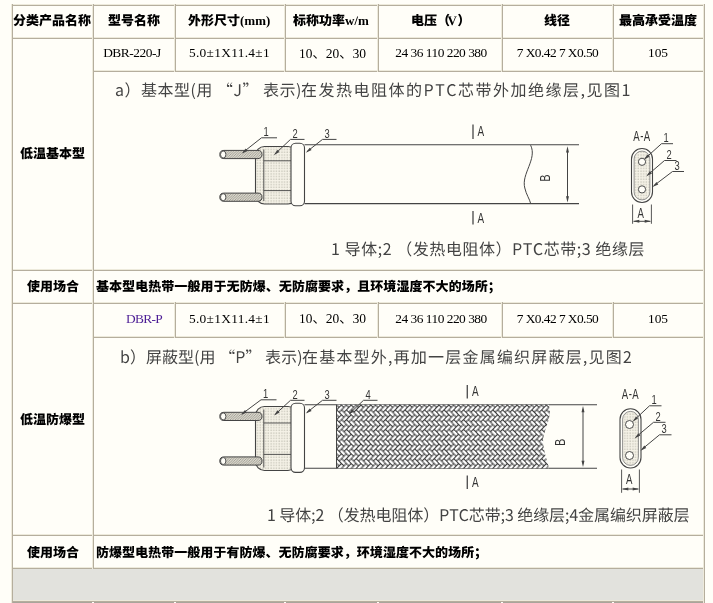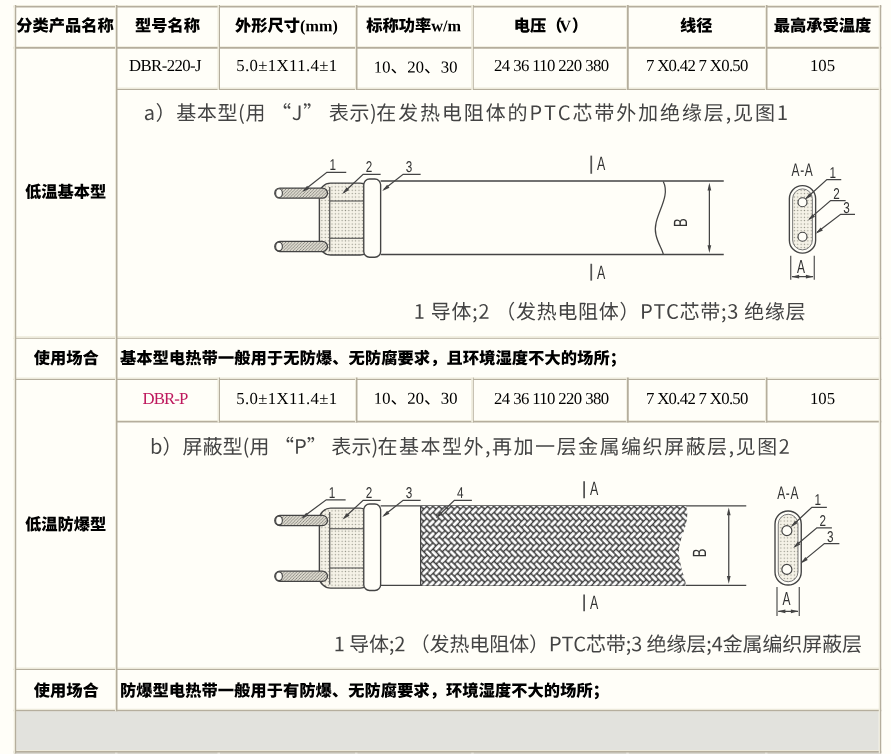--- a/index.html
+++ b/index.html
@@ -110,21 +110,21 @@
     </svg>
 
 <svg style="position:absolute;left:26.5px;top:291.0px;overflow:visible;width:1px;height:1px">
       <path d="M3.2 -11.2C2.5 -9.4 1.3 -7.6 0.1 -6.4C0.4 -6.0 0.9 -4.9 1.1 -4.5C1.4 -4.8 1.7 -5.1 1.9 -5.4V1.2H3.7V-8.1C4.0 -8.6 4.2 -9.0 4.4 -9.4V-8.2H7.5V-7.5H4.6V-3.6H7.4C7.3 -3.1 7.2 -2.8 7.0 -2.4C6.7 -2.7 6.3 -3.1 6.1 -3.5L4.5 -3.0C5.0 -2.3 5.4 -1.7 6.0 -1.2C5.5 -0.8 4.7 -0.6 3.8 -0.4C4.2 0.0 4.8 0.8 5.0 1.2C6.1 0.9 6.9 0.4 7.5 -0.1C8.7 0.6 10.1 1.0 11.8 1.2C12.0 0.7 12.5 -0.1 12.9 -0.5C11.2 -0.6 9.8 -0.9 8.6 -1.4C9.0 -2.1 9.2 -2.8 9.3 -3.6H12.3V-7.5H9.4V-8.2H12.6V-9.9H9.4V-11.0H7.5V-9.9H4.6L4.9 -10.6ZM6.3 -6.0H7.5V-5.1H6.3ZM9.4 -6.0H10.5V-5.1H9.4Z M14.8 -10.3V-5.6C14.8 -3.8 14.7 -1.5 13.2 0.1C13.7 0.3 14.4 1.0 14.7 1.3C15.6 0.3 16.1 -1.1 16.4 -2.5H18.7V1.1H20.6V-2.5H22.9V-0.9C22.9 -0.7 22.9 -0.6 22.6 -0.6C22.4 -0.6 21.5 -0.6 20.9 -0.7C21.2 -0.2 21.4 0.7 21.5 1.2C22.7 1.2 23.5 1.1 24.1 0.8C24.6 0.5 24.8 0.1 24.8 -0.9V-10.3ZM16.6 -8.5H18.7V-7.3H16.6ZM22.9 -8.5V-7.3H20.6V-8.5ZM16.6 -5.5H18.7V-4.3H16.6C16.6 -4.7 16.6 -5.1 16.6 -5.5ZM22.9 -5.5V-4.3H20.6V-5.5Z M31.6 -5.1C31.6 -5.2 32.0 -5.3 32.4 -5.3C32.1 -4.4 31.5 -3.5 30.8 -2.9L30.6 -3.6L29.5 -3.2V-6.3H30.7V-8.0H29.5V-10.9H27.8V-8.0H26.5V-6.3H27.8V-2.6C27.2 -2.4 26.7 -2.2 26.3 -2.1L26.9 -0.2C28.1 -0.7 29.6 -1.3 31.0 -1.9L31.0 -2.1C31.2 -1.9 31.5 -1.7 31.7 -1.6C32.7 -2.4 33.6 -3.7 34.2 -5.3H34.7C34.1 -3.0 32.9 -1.1 31.2 0.1C31.6 0.3 32.3 0.8 32.6 1.1C34.4 -0.3 35.7 -2.5 36.4 -5.3H36.6C36.5 -2.3 36.2 -1.1 35.9 -0.7C35.8 -0.6 35.7 -0.5 35.5 -0.5C35.2 -0.5 34.8 -0.5 34.3 -0.6C34.6 -0.1 34.8 0.7 34.8 1.2C35.5 1.2 36.0 1.2 36.4 1.1C36.9 1.0 37.2 0.9 37.6 0.4C38.1 -0.2 38.3 -1.9 38.6 -6.3C38.6 -6.6 38.6 -7.1 38.6 -7.1H34.5C35.5 -7.8 36.6 -8.7 37.6 -9.6L36.3 -10.7L35.9 -10.5H30.9V-8.8H33.9C33.1 -8.2 32.5 -7.7 32.2 -7.6C31.7 -7.2 31.2 -6.9 30.8 -6.9C31.0 -6.4 31.4 -5.5 31.6 -5.1Z M45.6 -11.2C44.1 -9.2 41.7 -7.6 39.3 -6.7C39.8 -6.2 40.4 -5.5 40.7 -5.0C41.2 -5.2 41.7 -5.5 42.3 -5.8V-5.2H48.8V-6.1C49.4 -5.7 49.9 -5.4 50.5 -5.2C50.8 -5.8 51.3 -6.5 51.8 -6.9C50.2 -7.4 48.6 -8.2 46.8 -9.7L47.2 -10.3ZM43.9 -6.9C44.5 -7.4 45.1 -7.9 45.6 -8.4C46.3 -7.8 46.9 -7.4 47.4 -6.9ZM41.3 -4.3V1.2H43.3V0.7H47.9V1.2H50.0V-4.3ZM43.3 -1.0V-2.7H47.9V-1.0Z" fill="#000"></path>
     </svg>
 
 <svg style="position:absolute;left:95.7px;top:291.3px;overflow:visible;width:1px;height:1px">
       <path d="M8.4 -11.1V-10.3H4.7V-11.1H2.8V-10.3H1.1V-8.8H2.8V-5.0H0.3V-3.5H2.6C1.9 -3.0 1.1 -2.5 0.2 -2.2C0.6 -1.8 1.1 -1.2 1.4 -0.7C2.1 -1.0 2.8 -1.5 3.4 -2.0V-1.2H5.5V-0.7H1.6V0.9H11.6V-0.7H7.4V-1.2H9.6V-2.1C10.2 -1.6 10.9 -1.1 11.6 -0.8C11.8 -1.3 12.4 -1.9 12.8 -2.3C12.0 -2.6 11.2 -3.0 10.6 -3.5H12.7V-5.0H10.3V-8.8H12.0V-10.3H10.3V-11.1ZM4.7 -8.8H8.4V-8.4H4.7ZM4.7 -7.1H8.4V-6.7H4.7ZM4.7 -5.4H8.4V-5.0H4.7ZM5.5 -3.3V-2.7H4.1C4.4 -2.9 4.6 -3.2 4.9 -3.5H8.3C8.5 -3.2 8.8 -2.9 9.0 -2.7H7.4V-3.3Z M18.5 -6.8V-2.8H16.6C17.4 -3.9 18.0 -5.3 18.5 -6.8ZM18.5 -11.1V-8.7H13.8V-6.8H16.6C15.9 -4.9 14.7 -3.2 13.3 -2.2C13.7 -1.8 14.3 -1.1 14.7 -0.6C15.1 -1.0 15.6 -1.5 16.0 -2.0V-0.8H18.5V1.2H20.6V-0.8H23.1V-1.9C23.4 -1.5 23.8 -1.1 24.2 -0.7C24.6 -1.2 25.3 -2.0 25.7 -2.4C24.4 -3.4 23.2 -5.0 22.5 -6.8H25.4V-8.7H20.6V-11.1ZM20.6 -2.8V-6.7C21.1 -5.3 21.7 -3.9 22.5 -2.8Z M33.9 -10.4V-5.9H35.6V-10.4ZM36.2 -10.9V-5.5C36.2 -5.4 36.2 -5.3 36.0 -5.3C35.8 -5.3 35.2 -5.3 34.7 -5.3C34.9 -4.9 35.2 -4.2 35.2 -3.7C36.1 -3.7 36.8 -3.7 37.4 -4.0C37.9 -4.2 38.0 -4.7 38.0 -5.5V-10.9ZM30.7 -9.0V-7.9H29.9V-9.0ZM28.0 -3.3V-1.6H31.6V-0.9H26.7V0.8H38.5V-0.9H33.5V-1.6H37.2V-3.3H33.5V-4.1H32.4V-6.3H33.5V-7.9H32.4V-9.0H33.2V-10.7H27.2V-9.0H28.1V-7.9H26.8V-6.3H27.9C27.7 -5.7 27.2 -5.3 26.4 -4.9C26.7 -4.6 27.4 -3.9 27.6 -3.5C28.9 -4.2 29.5 -5.2 29.7 -6.3H30.7V-3.9H31.6V-3.3Z M44.6 -4.7V-3.9H42.5V-4.7ZM46.6 -4.7H48.7V-3.9H46.6ZM44.6 -6.5H42.5V-7.4H44.6ZM46.6 -6.5V-7.4H48.7V-6.5ZM40.5 -9.2V-1.3H42.5V-2.1H44.6V-1.8C44.6 0.5 45.1 1.1 47.1 1.1C47.6 1.1 48.9 1.1 49.4 1.1C51.1 1.1 51.7 0.3 51.9 -1.8C51.6 -1.8 51.1 -2.0 50.7 -2.2V-9.2H46.6V-11.0H44.6V-9.2ZM50.0 -2.1C49.9 -1.0 49.7 -0.8 49.2 -0.8C48.9 -0.8 47.7 -0.8 47.4 -0.8C46.7 -0.8 46.6 -0.9 46.6 -1.7V-2.1Z M56.4 -1.4C56.5 -0.6 56.6 0.5 56.6 1.2L58.5 0.9C58.5 0.2 58.3 -0.8 58.1 -1.6ZM59.0 -1.4C59.3 -0.6 59.5 0.5 59.6 1.1L61.5 0.7C61.4 0.1 61.1 -0.9 60.8 -1.7ZM61.6 -1.4C62.2 -0.6 62.8 0.6 63.1 1.3L64.9 0.5C64.6 -0.2 63.9 -1.3 63.3 -2.1ZM54.1 -2.0C53.7 -1.1 53.1 -0.1 52.6 0.6L54.4 1.3C54.9 0.6 55.6 -0.6 56.0 -1.6ZM59.1 -11.1 59.1 -9.3H57.7V-7.8H59.0C58.9 -7.3 58.9 -6.9 58.8 -6.5L58.2 -6.8L57.5 -5.7L57.4 -7.2L56.2 -7.0V-7.7H57.5V-9.4H56.2V-11.1H54.5V-9.4H52.9V-7.7H54.5V-6.6C53.8 -6.5 53.1 -6.4 52.6 -6.3L53.0 -4.5L54.5 -4.8V-4.0C54.5 -3.9 54.5 -3.8 54.3 -3.8C54.1 -3.8 53.6 -3.8 53.1 -3.9C53.3 -3.4 53.5 -2.7 53.6 -2.2C54.5 -2.2 55.1 -2.2 55.6 -2.5C56.1 -2.8 56.2 -3.2 56.2 -4.0V-5.2L57.4 -5.5L58.3 -4.9C58.0 -4.3 57.5 -3.8 56.8 -3.3C57.3 -3.0 57.8 -2.3 58.0 -1.9C58.8 -2.5 59.4 -3.1 59.8 -3.9C60.3 -3.6 60.6 -3.4 60.9 -3.1L61.7 -4.4C61.9 -3.1 62.3 -2.3 63.3 -2.3C64.4 -2.3 64.9 -2.8 65.0 -4.5C64.6 -4.6 64.0 -4.9 63.7 -5.1C63.6 -4.3 63.5 -3.9 63.4 -3.9C63.2 -3.9 63.2 -6.0 63.4 -9.3H60.8L60.9 -11.1ZM61.6 -7.8C61.6 -6.6 61.6 -5.6 61.7 -4.8C61.3 -5.0 60.9 -5.3 60.4 -5.6C60.6 -6.3 60.7 -7.0 60.7 -7.8Z M66.1 -6.9V-3.9H67.4V0.1H69.3V-2.8H70.8V1.2H72.7V-2.8H74.6V-1.6C74.6 -1.5 74.6 -1.5 74.4 -1.5C74.3 -1.5 73.7 -1.5 73.4 -1.5C73.6 -1.0 73.8 -0.4 73.9 0.1C74.7 0.1 75.3 0.1 75.9 -0.1C76.4 -0.4 76.5 -0.8 76.5 -1.6V-3.9H77.5V-6.9ZM70.8 -4.4H67.9V-5.4H70.8ZM72.7 -4.4V-5.4H75.6V-4.4ZM74.0 -11.1V-9.9H72.7V-11.1H70.8V-9.9H69.6V-11.1H67.7V-9.9H65.9V-8.3H67.7V-7.3H69.6V-8.3H70.8V-7.4H72.7V-8.3H74.0V-7.3H75.9V-8.3H77.7V-9.9H75.9V-11.1Z M78.8 -6.1V-4.0H90.9V-6.1Z M91.7 -5.6V-4.0H92.5C92.4 -2.5 92.2 -0.9 91.7 0.3C92.1 0.5 92.9 1.0 93.2 1.2C93.7 0.1 93.9 -1.4 94.0 -2.9C94.4 -2.3 94.7 -1.7 94.9 -1.2L95.9 -1.8V-0.7C95.9 -0.5 95.8 -0.5 95.6 -0.5C95.5 -0.5 94.8 -0.5 94.3 -0.5C94.5 -0.1 94.7 0.7 94.8 1.1C95.8 1.1 96.4 1.1 96.9 0.8C97.2 0.6 97.4 0.4 97.5 0.1C97.8 0.4 98.1 0.9 98.2 1.1C99.2 0.8 100.1 0.4 100.8 -0.2C101.5 0.3 102.2 0.7 103.1 1.0C103.3 0.5 103.9 -0.2 104.3 -0.6C103.5 -0.8 102.8 -1.1 102.2 -1.5C102.9 -2.5 103.4 -3.8 103.7 -5.4L102.7 -5.8L102.4 -5.7H99.0C99.9 -6.4 100.0 -7.5 100.0 -8.5V-8.9H101.1V-8.1C101.1 -6.7 101.4 -6.1 102.8 -6.1C103.0 -6.1 103.2 -6.1 103.4 -6.1C103.7 -6.1 104.0 -6.1 104.2 -6.2C104.1 -6.6 104.1 -7.3 104.0 -7.7C103.9 -7.6 103.6 -7.6 103.4 -7.6C103.3 -7.6 103.1 -7.6 103.0 -7.6C102.9 -7.6 102.9 -7.7 102.9 -8.1V-10.5H98.3V-8.6C98.3 -8.0 98.2 -7.4 97.6 -6.9V-9.7H95.6L96.1 -11.0L94.2 -11.2C94.1 -10.7 94.0 -10.2 93.9 -9.7H92.5V-5.8V-5.6ZM94.2 -8.3H95.9V-6.6C95.7 -7.0 95.3 -7.7 95.0 -8.1L94.2 -7.7ZM94.2 -7.0C94.4 -6.5 94.7 -6.0 94.8 -5.7L95.9 -6.3V-5.6H94.2V-5.8ZM94.1 -4.0H95.9V-2.3C95.7 -2.8 95.3 -3.4 95.0 -3.9L94.1 -3.4ZM97.9 -5.7V-4.1H99.0L97.9 -3.7C98.4 -2.8 98.9 -2.0 99.5 -1.3C99.0 -1.0 98.3 -0.7 97.6 -0.5V-0.7V-6.7C97.9 -6.4 98.4 -6.0 98.7 -5.7ZM101.7 -4.1C101.4 -3.5 101.2 -3.0 100.8 -2.5C100.4 -3.0 100.0 -3.5 99.7 -4.1Z M106.2 -10.3V-5.6C106.2 -3.8 106.1 -1.5 104.7 0.1C105.1 0.3 105.9 1.0 106.2 1.3C107.1 0.3 107.6 -1.1 107.9 -2.5H110.2V1.1H112.1V-2.5H114.4V-0.9C114.4 -0.7 114.3 -0.6 114.1 -0.6C113.9 -0.6 113.0 -0.6 112.4 -0.7C112.6 -0.2 112.9 0.7 113.0 1.2C114.1 1.2 114.9 1.1 115.5 0.8C116.1 0.5 116.3 0.1 116.3 -0.9V-10.3ZM108.1 -8.5H110.2V-7.3H108.1ZM114.4 -8.5V-7.3H112.1V-8.5ZM108.1 -5.5H110.2V-4.3H108.1C108.1 -4.7 108.1 -5.1 108.1 -5.5ZM114.4 -5.5V-4.3H112.1V-5.5Z M119.0 -10.3V-8.5H123.2V-6.1H118.2V-4.3H123.2V-1.1C123.2 -0.9 123.1 -0.8 122.8 -0.8C122.5 -0.8 121.4 -0.8 120.5 -0.8C120.8 -0.3 121.2 0.6 121.3 1.2C122.6 1.2 123.6 1.1 124.3 0.8C125.0 0.5 125.2 0.0 125.2 -1.1V-4.3H129.9V-6.1H125.2V-8.5H129.0V-10.3Z M131.9 -10.3V-8.5H135.9C135.8 -7.9 135.8 -7.3 135.7 -6.7H131.1V-4.8H135.4C134.9 -3.0 133.6 -1.4 130.9 -0.4C131.4 0.0 131.9 0.7 132.2 1.2C135.0 0.0 136.4 -1.8 137.1 -3.8V-1.5C137.1 0.3 137.5 0.9 139.4 0.9C139.7 0.9 140.7 0.9 141.0 0.9C142.6 0.9 143.1 0.3 143.3 -2.0C142.8 -2.2 141.9 -2.5 141.5 -2.8C141.4 -1.2 141.3 -0.9 140.9 -0.9C140.6 -0.9 139.9 -0.9 139.6 -0.9C139.2 -0.9 139.1 -1.0 139.1 -1.5V-4.8H143.1V-6.7H137.7C137.8 -7.3 137.8 -7.9 137.8 -8.5H142.5V-10.3Z M144.5 -10.6V1.2H146.3V-2.9C146.5 -2.5 146.6 -1.9 146.6 -1.5C146.9 -1.5 147.2 -1.5 147.4 -1.5C147.7 -1.5 148.0 -1.6 148.2 -1.8C148.7 -2.1 148.9 -2.7 148.9 -3.6C148.9 -4.4 148.8 -5.2 148.0 -6.2C148.3 -6.9 148.6 -7.9 148.8 -8.8V-7.3H150.3C150.2 -4.0 150.0 -1.7 147.3 -0.3C147.7 0.1 148.2 0.7 148.5 1.2C150.7 -0.1 151.6 -1.9 151.9 -4.3H153.6C153.5 -2.0 153.4 -1.0 153.2 -0.8C153.1 -0.7 153.0 -0.6 152.8 -0.6C152.5 -0.6 152.1 -0.6 151.6 -0.7C151.9 -0.1 152.1 0.7 152.1 1.2C152.8 1.2 153.4 1.2 153.8 1.1C154.2 1.1 154.5 0.9 154.9 0.5C155.3 -0.1 155.4 -1.6 155.5 -5.3C155.5 -5.5 155.5 -6.0 155.5 -6.0H152.1L152.1 -7.3H156.2V-9.1H152.5L153.6 -9.4C153.5 -9.9 153.2 -10.7 153.0 -11.2L151.3 -10.8C151.5 -10.3 151.7 -9.6 151.8 -9.1H148.9L149.1 -9.9L147.8 -10.6L147.6 -10.6ZM146.3 -3.1V-8.9H147.0C146.9 -8.0 146.6 -6.8 146.4 -6.0C147.0 -5.2 147.2 -4.4 147.2 -3.9C147.2 -3.5 147.1 -3.3 147.0 -3.2C146.9 -3.1 146.8 -3.1 146.6 -3.1Z M157.4 -8.4C157.4 -7.3 157.2 -5.9 156.9 -5.0L158.0 -4.6C158.3 -5.6 158.5 -7.1 158.5 -8.2ZM163.5 -8.4H167.0V-8.0H163.5ZM163.5 -9.7H167.0V-9.4H163.5ZM160.5 -8.9C160.4 -8.2 160.3 -7.2 160.1 -6.5V-10.9H158.6V-6.5C158.6 -4.3 158.4 -1.9 157.0 -0.1C157.3 0.1 157.9 0.7 158.1 1.1C158.8 0.2 159.3 -0.8 159.6 -1.8C159.9 -1.2 160.2 -0.5 160.4 -0.0L161.6 -1.2C161.3 -1.6 160.4 -3.1 160.0 -3.8C160.1 -4.6 160.1 -5.4 160.1 -6.1L161.0 -5.8C161.2 -6.5 161.5 -7.6 161.8 -8.5ZM165.8 -5.3V-4.9H164.7V-5.3ZM165.8 -6.5H164.7V-6.9H165.8ZM161.9 -10.8V-6.9H163.0V-6.5H161.6V-5.3H163.0V-4.9H161.2V-3.6H162.5C162.0 -3.3 161.4 -3.1 160.8 -2.9C161.1 -2.7 161.6 -2.1 161.8 -1.8C162.7 -2.2 163.8 -2.9 164.4 -3.6H166.5C167.0 -2.9 167.9 -2.1 168.7 -1.8C168.9 -2.1 169.3 -2.6 169.6 -2.9C169.1 -3.0 168.6 -3.3 168.1 -3.6H169.2V-4.9H167.5V-5.3H168.9V-6.5H167.5V-6.9H168.7V-10.8ZM162.6 -2.0C162.9 -1.8 163.1 -1.5 163.3 -1.2C162.5 -0.9 161.8 -0.6 161.2 -0.4L161.8 0.8L163.5 0.1C163.7 0.4 163.9 0.9 163.9 1.3C164.6 1.3 165.1 1.2 165.6 1.0C166.0 0.8 166.1 0.5 166.1 -0.2V-0.3C166.8 0.1 167.5 0.5 167.9 0.9L168.9 -0.2C168.5 -0.4 167.9 -0.8 167.3 -1.1C167.5 -1.3 167.8 -1.6 168.1 -1.9L167.0 -2.5C166.8 -2.3 166.5 -1.9 166.2 -1.7L166.1 -1.7V-3.3H164.5V-1.7L163.5 -1.3L164.4 -1.9C164.3 -2.2 163.9 -2.5 163.7 -2.7ZM164.5 -0.4V-0.2C164.5 -0.1 164.4 -0.1 164.3 -0.1C164.2 -0.0 164.0 -0.0 163.7 -0.1Z M173.0 1.0 174.6 -0.5C174.1 -1.2 172.8 -2.5 171.9 -3.3L170.2 -1.9C171.1 -1.1 172.2 0.1 173.0 1.0Z M184.2 -10.3V-8.5H188.1C188.1 -7.9 188.1 -7.3 188.0 -6.7H183.4V-4.8H187.6C187.1 -3.0 185.9 -1.4 183.1 -0.4C183.6 0.0 184.2 0.7 184.4 1.2C187.2 0.0 188.6 -1.8 189.3 -3.8V-1.5C189.3 0.3 189.8 0.9 191.6 0.9C192.0 0.9 192.9 0.9 193.3 0.9C194.8 0.9 195.3 0.3 195.5 -2.0C195.0 -2.2 194.1 -2.5 193.7 -2.8C193.6 -1.2 193.6 -0.9 193.1 -0.9C192.8 -0.9 192.1 -0.9 191.9 -0.9C191.4 -0.9 191.3 -1.0 191.3 -1.5V-4.8H195.4V-6.7H189.9C190.0 -7.3 190.0 -7.9 190.1 -8.5H194.7V-10.3Z M196.8 -10.6V1.2H198.5V-2.9C198.7 -2.5 198.8 -1.9 198.8 -1.5C199.1 -1.5 199.4 -1.5 199.7 -1.5C200.0 -1.5 200.3 -1.6 200.5 -1.8C200.9 -2.1 201.1 -2.7 201.1 -3.6C201.1 -4.4 201.0 -5.2 200.3 -6.2C200.5 -6.9 200.8 -7.9 201.1 -8.8V-7.3H202.5C202.4 -4.0 202.3 -1.7 199.5 -0.3C199.9 0.1 200.5 0.7 200.7 1.2C203.0 -0.1 203.8 -1.9 204.1 -4.3H205.8C205.8 -2.0 205.7 -1.0 205.5 -0.8C205.3 -0.7 205.2 -0.6 205.0 -0.6C204.8 -0.6 204.3 -0.6 203.8 -0.7C204.1 -0.1 204.3 0.7 204.4 1.2C205.0 1.2 205.6 1.2 206.0 1.1C206.5 1.1 206.8 0.9 207.1 0.5C207.5 -0.1 207.6 -1.6 207.7 -5.3C207.7 -5.5 207.8 -6.0 207.8 -6.0H204.3L204.3 -7.3H208.4V-9.1H204.7L205.9 -9.4C205.8 -9.9 205.5 -10.7 205.3 -11.2L203.5 -10.8C203.7 -10.3 203.9 -9.6 204.0 -9.1H201.1L201.4 -9.9L200.1 -10.6L199.8 -10.6ZM198.5 -3.1V-8.9H199.3C199.1 -8.0 198.9 -6.8 198.6 -6.0C199.3 -5.2 199.4 -4.4 199.4 -3.9C199.4 -3.5 199.4 -3.3 199.2 -3.2C199.1 -3.1 199.0 -3.1 198.9 -3.1Z M214.7 -10.9 214.9 -10.3H210.3V-6.5C210.3 -4.5 210.2 -1.7 209.2 0.2C209.6 0.4 210.4 1.0 210.7 1.3C211.9 -0.8 212.1 -4.2 212.1 -6.4C212.4 -6.1 212.7 -5.6 212.8 -5.4L213.2 -5.7V-4.3H214.8V-7.2C215.0 -7.4 215.1 -7.7 215.3 -7.9V-6.6H216.1L215.5 -6.1C215.9 -5.7 216.4 -5.2 216.7 -4.9L217.4 -5.4L217.8 -5.7C217.6 -5.9 217.2 -6.3 216.8 -6.6H218.6V-5.6C218.6 -5.4 218.5 -5.4 218.4 -5.4L217.4 -5.4C217.5 -5.1 217.7 -4.7 217.8 -4.3C218.6 -4.3 219.2 -4.3 219.6 -4.5C220.1 -4.6 220.3 -4.8 220.3 -5.5V-6.6H221.3V-7.9H220.3V-8.5H218.6V-7.9H215.3L215.5 -8.2L214.1 -8.7C213.6 -8.0 212.9 -7.3 212.1 -6.9V-8.7H221.5V-10.3H217.0L216.6 -11.2ZM214.0 -2.0V-2.8H215.4C215.1 -2.5 214.7 -2.2 214.0 -2.0ZM214.0 -1.7C214.1 -1.5 214.3 -1.2 214.4 -1.0C215.0 -1.1 215.4 -1.3 215.8 -1.5C215.6 -1.0 215.1 -0.6 214.0 -0.4ZM217.0 -2.8H219.3V-0.4C219.3 -0.2 219.2 -0.2 219.1 -0.2L218.7 -0.2L218.8 -0.3C218.4 -0.5 217.7 -0.8 217.1 -1.0C217.2 -1.2 217.2 -1.4 217.3 -1.6C217.7 -1.4 218.0 -1.2 218.3 -1.1L219.2 -1.9C218.7 -2.2 217.7 -2.6 216.9 -2.8ZM215.9 -4.7 215.8 -4.1H212.3V1.2H214.0V-0.1C214.2 0.1 214.4 0.5 214.6 0.8C215.4 0.5 216.0 0.2 216.4 -0.1C217.0 0.1 217.5 0.4 217.9 0.6L218.3 0.1C218.5 0.5 218.6 0.9 218.6 1.2C219.3 1.2 219.9 1.2 220.4 0.9C220.8 0.7 221.0 0.4 221.0 -0.3V-4.1H217.2L217.3 -4.7ZM216.4 -1.9C216.7 -1.8 217.0 -1.7 217.2 -1.6H215.9C216.1 -1.7 216.2 -1.8 216.4 -1.9Z M230.0 -2.6C229.7 -2.3 229.4 -2.0 229.1 -1.8L227.2 -2.2L227.4 -2.6ZM223.3 -8.6V-4.7H226.5L226.2 -4.2H222.5V-2.6H225.2C224.8 -2.1 224.5 -1.7 224.2 -1.3C225.0 -1.1 225.9 -0.9 226.7 -0.7C225.6 -0.5 224.3 -0.4 222.8 -0.3C223.1 0.1 223.4 0.7 223.5 1.3C226.0 1.1 227.9 0.8 229.4 0.0C230.7 0.4 231.8 0.8 232.7 1.2L234.2 -0.3C233.3 -0.6 232.3 -0.9 231.1 -1.2C231.5 -1.6 231.8 -2.1 232.1 -2.6H234.5V-4.2H228.4L228.6 -4.6L227.9 -4.7H233.9V-8.6H230.8V-9.1H234.2V-10.7H222.7V-9.1H226.1V-8.6ZM227.9 -9.1H229.0V-8.6H227.9ZM225.1 -7.1H226.1V-6.2H225.1ZM227.9 -7.1H229.0V-6.2H227.9ZM230.8 -7.1H232.0V-6.2H230.8Z M236.1 -6.1C236.9 -5.4 237.8 -4.3 238.1 -3.6L239.7 -4.8C239.3 -5.5 238.3 -6.5 237.5 -7.1ZM235.3 -1.7 236.5 0.0C237.8 -0.7 239.2 -1.6 240.6 -2.5V-1.0C240.6 -0.8 240.5 -0.7 240.2 -0.7C240.0 -0.7 239.2 -0.7 238.4 -0.8C238.7 -0.2 239.0 0.7 239.1 1.2C240.2 1.2 241.1 1.2 241.7 0.9C242.3 0.5 242.5 0.0 242.5 -1.0V-3.7C243.5 -2.1 244.8 -0.8 246.4 0.1C246.7 -0.5 247.4 -1.2 247.8 -1.6C246.7 -2.1 245.7 -2.8 244.9 -3.7C245.6 -4.4 246.4 -5.2 247.2 -6.0L245.5 -7.2C245.1 -6.5 244.4 -5.7 243.7 -5.1C243.2 -5.8 242.8 -6.5 242.5 -7.3V-7.4H247.4V-9.3H246.1L246.7 -9.9C246.1 -10.3 245.0 -10.9 244.2 -11.2L243.1 -10.0C243.6 -9.8 244.1 -9.5 244.5 -9.3H242.5V-11.1H240.6V-9.3H235.8V-7.4H240.6V-4.6C238.7 -3.5 236.6 -2.3 235.3 -1.7Z M250.9 2.0C252.7 1.5 253.7 0.3 253.7 -1.2C253.7 -2.4 253.1 -3.2 252.1 -3.2C251.3 -3.2 250.7 -2.7 250.7 -1.9C250.7 -1.1 251.3 -0.6 252.1 -0.6H252.1C252.0 -0.0 251.4 0.5 250.4 0.8Z M263.7 -10.5V-1.1H261.8V0.7H273.6V-1.1H272.0V-10.5ZM265.6 -1.1V-2.5H270.0V-1.1ZM265.6 -5.6H270.0V-4.3H265.6ZM265.6 -7.3V-8.6H270.0V-7.3Z M274.5 -1.8 274.9 -0.1C276.1 -0.5 277.6 -0.9 279.0 -1.4L278.7 -3.0L277.7 -2.7V-5.0H278.6V-6.7H277.7V-8.7H278.9V-10.4H274.6V-8.7H275.9V-6.7H274.8V-5.0H275.9V-2.2C275.4 -2.1 274.9 -1.9 274.5 -1.8ZM279.3 -10.5V-8.7H282.1C281.3 -6.7 280.1 -4.8 278.7 -3.6C279.1 -3.2 279.8 -2.5 280.2 -2.1C280.7 -2.6 281.2 -3.3 281.7 -4.0V1.2H283.6V-5.1C284.3 -4.2 285.1 -3.1 285.4 -2.3L287.0 -3.5C286.5 -4.4 285.3 -5.9 284.5 -6.9L283.6 -6.3V-7.3C283.8 -7.8 284.0 -8.2 284.2 -8.7H286.8V-10.5Z M294.3 -3.6H297.2V-3.3H294.3ZM294.3 -5.1H297.2V-4.7H294.3ZM294.9 -8.9H296.8C296.8 -8.7 296.6 -8.3 296.5 -8.0H295.2C295.1 -8.3 295.0 -8.7 294.9 -8.9ZM294.8 -10.9 294.9 -10.4H292.5V-8.9H294.5L293.3 -8.7C293.4 -8.5 293.5 -8.3 293.5 -8.0H292.1V-6.5H299.6V-8.0H298.2L298.5 -8.7L297.2 -8.9H299.3V-10.4H296.8C296.7 -10.7 296.6 -11.0 296.5 -11.2ZM292.5 -6.2V-2.1H293.5C293.3 -1.2 292.8 -0.5 290.9 -0.2C291.3 0.2 291.7 0.8 291.9 1.3C294.4 0.6 295.0 -0.5 295.2 -2.1H296.0V-0.7C296.0 0.1 296.2 0.4 296.4 0.7C296.7 0.9 297.1 1.1 297.5 1.1C297.7 1.1 298.0 1.1 298.3 1.1C298.5 1.1 298.9 1.0 299.1 0.9C299.4 0.8 299.6 0.7 299.7 0.4C299.8 0.2 299.9 -0.3 299.9 -0.8C299.5 -1.0 298.8 -1.3 298.5 -1.6C298.5 -1.1 298.5 -0.8 298.4 -0.7C298.4 -0.5 298.4 -0.4 298.3 -0.4C298.3 -0.4 298.2 -0.4 298.2 -0.4C298.1 -0.4 298.0 -0.4 297.9 -0.4C297.9 -0.4 297.8 -0.4 297.8 -0.5C297.8 -0.5 297.8 -0.6 297.8 -0.7V-2.1H299.0V-6.2ZM287.5 -2.1 288.1 -0.2C289.4 -0.7 290.9 -1.3 292.3 -1.9L291.9 -3.6L290.8 -3.2V-6.3H291.8V-8.0H290.8V-10.9H288.9V-8.0H287.8V-6.3H288.9V-2.6C288.4 -2.4 287.9 -2.2 287.5 -2.1Z M306.9 -7.2H310.4V-6.7H306.9ZM306.9 -9.1H310.4V-8.6H306.9ZM305.1 -10.6V-5.2H312.2V-10.6ZM301.5 -9.6C302.3 -9.2 303.3 -8.6 303.8 -8.2L304.9 -9.7C304.3 -10.2 303.3 -10.7 302.5 -11.0ZM300.7 -6.4C301.5 -6.0 302.6 -5.3 303.0 -4.8L304.1 -6.3C303.6 -6.8 302.5 -7.4 301.7 -7.7ZM300.9 -0.2 302.6 0.9C303.2 -0.4 303.8 -1.8 304.3 -3.1L302.8 -4.2C302.2 -2.7 301.4 -1.2 300.9 -0.2ZM308.9 -4.9V-0.8H308.4V-4.9H306.7V-2.3C306.5 -3.0 306.2 -3.8 305.9 -4.5L304.3 -4.0C304.8 -3.0 305.2 -1.7 305.3 -0.9L306.7 -1.4V-0.8H304.0V0.9H313.0V-0.8H310.6V-1.4L311.8 -1.0C312.2 -1.8 312.7 -2.9 313.1 -4.0L311.3 -4.5C311.2 -3.8 310.9 -2.9 310.6 -2.1V-4.9Z M318.5 -8.1V-7.4H316.9V-5.9H318.5V-3.9H324.0V-5.9H325.8V-7.4H324.0V-8.1H322.2V-7.4H320.2V-8.1ZM322.2 -5.9V-5.3H320.2V-5.9ZM322.3 -2.1C322.0 -1.8 321.5 -1.6 321.0 -1.4C320.5 -1.6 320.0 -1.8 319.7 -2.1ZM316.9 -3.6V-2.1H318.1L317.6 -1.9C318.0 -1.5 318.4 -1.1 318.9 -0.8C318.1 -0.6 317.2 -0.5 316.3 -0.4C316.6 -0.0 316.9 0.7 317.1 1.1C318.5 1.0 319.8 0.7 321.0 0.4C322.1 0.8 323.5 1.1 325.0 1.2C325.3 0.7 325.8 -0.0 326.1 -0.4C325.1 -0.5 324.1 -0.6 323.2 -0.8C324.1 -1.3 324.8 -2.1 325.3 -3.1L324.1 -3.6L323.8 -3.6ZM319.4 -10.8C319.5 -10.6 319.5 -10.3 319.6 -10.1H314.8V-6.6C314.8 -4.6 314.7 -1.6 313.7 0.4C314.2 0.5 315.0 0.9 315.4 1.2C316.5 -1.0 316.7 -4.4 316.7 -6.7V-8.3H325.9V-10.1H321.7C321.6 -10.5 321.5 -10.9 321.3 -11.2Z M327.3 -10.3V-8.3H332.2C331.0 -6.4 329.1 -4.5 326.9 -3.5C327.3 -3.1 327.9 -2.3 328.2 -1.8C329.6 -2.5 330.9 -3.5 332.0 -4.7V1.2H334.1V-5.2C335.4 -4.1 336.9 -2.7 337.7 -1.8L339.3 -3.2C338.3 -4.3 336.3 -5.8 335.0 -6.8L334.1 -6.0V-7.3C334.3 -7.6 334.5 -8.0 334.7 -8.3H338.7V-10.3Z M345.0 -11.1C344.9 -10.0 345.0 -8.9 344.9 -7.7H340.2V-5.8H344.6C344.0 -3.7 342.8 -1.7 340.0 -0.4C340.5 -0.0 341.1 0.7 341.4 1.2C344.0 -0.1 345.4 -1.9 346.1 -3.9C347.1 -1.6 348.5 0.1 350.8 1.2C351.1 0.6 351.8 -0.2 352.2 -0.6C349.8 -1.5 348.3 -3.4 347.5 -5.8H351.9V-7.7H346.9C347.0 -8.9 347.0 -10.0 347.0 -11.1Z M359.5 -5.2C360.1 -4.2 360.8 -2.9 361.2 -2.1L362.8 -3.1C362.4 -3.9 361.5 -5.1 361.0 -6.0ZM360.1 -11.1C359.8 -9.7 359.2 -8.3 358.6 -7.3V-9.0H356.7C356.9 -9.5 357.1 -10.2 357.3 -10.8L355.2 -11.1C355.2 -10.5 355.1 -9.7 355.0 -9.0H353.5V0.8H355.2V-0.1H358.6V-6.3C359.0 -6.0 359.4 -5.7 359.7 -5.5C360.0 -6.0 360.4 -6.7 360.8 -7.4H363.2C363.1 -3.1 363.0 -1.2 362.6 -0.8C362.4 -0.6 362.3 -0.6 362.0 -0.6C361.7 -0.6 360.9 -0.6 360.1 -0.7C360.4 -0.1 360.7 0.7 360.7 1.2C361.5 1.2 362.3 1.2 362.8 1.1C363.4 1.0 363.8 0.9 364.2 0.3C364.7 -0.4 364.8 -2.5 365.0 -8.3C365.0 -8.5 365.0 -9.1 365.0 -9.1H361.5C361.6 -9.6 361.8 -10.1 362.0 -10.6ZM355.2 -7.4H356.9V-5.6H355.2ZM355.2 -1.7V-4.0H356.9V-1.7Z M371.2 -5.1C371.3 -5.2 371.7 -5.3 372.1 -5.3C371.8 -4.4 371.2 -3.5 370.5 -2.9L370.3 -3.6L369.2 -3.2V-6.3H370.4V-8.0H369.2V-10.9H367.4V-8.0H366.1V-6.3H367.4V-2.6C366.9 -2.4 366.4 -2.2 366.0 -2.1L366.6 -0.2C367.8 -0.7 369.3 -1.3 370.7 -1.9L370.6 -2.1C370.9 -1.9 371.2 -1.7 371.3 -1.6C372.4 -2.4 373.3 -3.7 373.8 -5.3H374.4C373.8 -3.0 372.6 -1.1 370.9 0.1C371.3 0.3 372.0 0.8 372.3 1.1C374.1 -0.3 375.4 -2.5 376.1 -5.3H376.3C376.1 -2.3 375.9 -1.1 375.6 -0.7C375.5 -0.6 375.4 -0.5 375.1 -0.5C374.9 -0.5 374.5 -0.5 374.0 -0.6C374.3 -0.1 374.5 0.7 374.5 1.2C375.1 1.2 375.7 1.2 376.1 1.1C376.6 1.0 376.9 0.9 377.3 0.4C377.7 -0.2 378.0 -1.9 378.2 -6.3C378.3 -6.6 378.3 -7.1 378.3 -7.1H374.2C375.2 -7.8 376.3 -8.7 377.3 -9.6L376.0 -10.7L375.6 -10.5H370.5V-8.8H373.6C372.8 -8.2 372.2 -7.7 371.9 -7.6C371.4 -7.2 370.9 -6.9 370.5 -6.9C370.7 -6.4 371.1 -5.5 371.2 -5.1Z M385.6 -10.0V-6.1C385.6 -4.1 385.5 -1.7 383.5 0.0C383.9 0.2 384.7 0.9 385.0 1.3C386.9 -0.3 387.4 -2.8 387.5 -5.0H388.5V1.1H390.4V-5.0H391.4V-6.8H387.6V-8.5C388.8 -8.7 390.2 -9.0 391.3 -9.3L390.1 -11.0C388.9 -10.5 387.2 -10.2 385.6 -10.0ZM381.6 -4.9V-5.2V-6.2H383.1V-4.9ZM384.2 -10.9C383.0 -10.5 381.3 -10.2 379.8 -10.0V-5.2C379.8 -3.5 379.7 -1.3 378.9 0.1C379.3 0.4 380.1 1.0 380.4 1.3C381.1 0.2 381.4 -1.6 381.6 -3.2H384.9V-7.8H381.6V-8.6C382.9 -8.7 384.2 -8.9 385.4 -9.3Z M395.1 -6.0C395.8 -6.0 396.4 -6.6 396.4 -7.3C396.4 -8.1 395.8 -8.7 395.1 -8.7C394.3 -8.7 393.7 -8.1 393.7 -7.3C393.7 -6.6 394.3 -6.0 395.1 -6.0ZM393.9 2.4C395.7 1.9 396.7 0.6 396.7 -1.1C396.7 -2.5 396.1 -3.3 395.1 -3.3C394.3 -3.3 393.7 -2.8 393.7 -2.0C393.7 -1.1 394.4 -0.6 395.1 -0.6H395.2C395.2 0.1 394.6 0.8 393.5 1.2Z" fill="#000"></path>
     </svg>
 
-<div style="position:absolute;left:132px;transform:translateX(-50%);top:311.5px;font:normal 13.4px 'Liberation Serif',serif;color:#be185d;letter-spacing:-0.7px;white-space:nowrap;line-height:1">DBR-P</div>
+<div style="position:absolute;left:144px;transform:translateX(-50%);top:311.5px;font:normal 13.4px 'Liberation Serif',serif;color:#4c1d95;letter-spacing:-0.7px;white-space:nowrap;line-height:1">DBR-P</div>
 
 <div style="position:absolute;left:229.5px;transform:translateX(-50%);top:311.5px;font:normal 13.4px 'Liberation Serif',serif;color:#000;letter-spacing:0.3px;white-space:nowrap;line-height:1">5.0±1X11.4±1</div>
 
 <svg style="position:absolute;left:299.1px;top:323.4px;overflow:visible;width:1px;height:1px">
       <path d="M4.1 -0.5 5.9 -0.3V0.0H1.2V-0.3L3.0 -0.5V-7.7L1.2 -7.0V-7.4L3.8 -8.8H4.1Z M12.9 -4.4Q12.9 0.1 10.0 0.1Q8.6 0.1 7.9 -1.0Q7.2 -2.2 7.2 -4.4Q7.2 -6.6 7.9 -7.8Q8.6 -8.9 10.1 -8.9Q11.5 -8.9 12.2 -7.8Q12.9 -6.6 12.9 -4.4ZM11.7 -4.4Q11.7 -6.5 11.3 -7.5Q10.9 -8.4 10.0 -8.4Q9.2 -8.4 8.8 -7.5Q8.4 -6.6 8.4 -4.4Q8.4 -2.2 8.8 -1.3Q9.2 -0.4 10.0 -0.4Q10.9 -0.4 11.3 -1.3Q11.7 -2.3 11.7 -4.4Z M17.1 0.8 18.0 -0.0C17.1 -1.0 15.9 -2.2 15.0 -3.0L14.1 -2.2C15.0 -1.5 16.2 -0.3 17.1 0.8Z M32.8 0.0H27.4V-1.0L28.6 -2.1Q29.8 -3.1 30.3 -3.7Q30.9 -4.4 31.1 -5.0Q31.4 -5.7 31.4 -6.6Q31.4 -7.4 31.0 -7.9Q30.6 -8.3 29.7 -8.3Q29.4 -8.3 29.0 -8.2Q28.6 -8.1 28.3 -8.0L28.1 -6.9H27.7V-8.6Q28.9 -8.9 29.7 -8.9Q31.1 -8.9 31.9 -8.3Q32.6 -7.7 32.6 -6.6Q32.6 -5.8 32.3 -5.2Q32.0 -4.5 31.4 -3.9Q30.8 -3.3 29.5 -2.1Q28.9 -1.6 28.2 -1.0H32.8Z M39.7 -4.4Q39.7 0.1 36.8 0.1Q35.4 0.1 34.7 -1.0Q34.0 -2.2 34.0 -4.4Q34.0 -6.6 34.7 -7.8Q35.4 -8.9 36.9 -8.9Q38.3 -8.9 39.0 -7.8Q39.7 -6.6 39.7 -4.4ZM38.5 -4.4Q38.5 -6.5 38.1 -7.5Q37.7 -8.4 36.8 -8.4Q36.0 -8.4 35.6 -7.5Q35.2 -6.6 35.2 -4.4Q35.2 -2.2 35.6 -1.3Q36.0 -0.4 36.8 -0.4Q37.7 -0.4 38.1 -1.3Q38.5 -2.3 38.5 -4.4Z M43.9 0.8 44.8 -0.0C43.9 -1.0 42.7 -2.2 41.8 -3.0L40.9 -2.2C41.8 -1.5 43.0 -0.3 43.9 0.8Z M59.8 -2.4Q59.8 -1.2 59.0 -0.5Q58.2 0.1 56.7 0.1Q55.4 0.1 54.3 -0.2L54.2 -2.0H54.7L55.0 -0.8Q55.2 -0.6 55.7 -0.5Q56.2 -0.4 56.6 -0.4Q57.6 -0.4 58.1 -0.9Q58.6 -1.4 58.6 -2.5Q58.6 -3.3 58.1 -3.8Q57.7 -4.2 56.7 -4.3L55.8 -4.3V-4.8L56.7 -4.9Q57.5 -4.9 57.8 -5.4Q58.2 -5.8 58.2 -6.6Q58.2 -7.5 57.8 -7.9Q57.4 -8.3 56.6 -8.3Q56.2 -8.3 55.8 -8.2Q55.5 -8.1 55.2 -8.0L54.9 -6.9H54.5V-8.6Q55.2 -8.8 55.6 -8.8Q56.1 -8.9 56.6 -8.9Q59.4 -8.9 59.4 -6.7Q59.4 -5.8 58.9 -5.3Q58.4 -4.7 57.5 -4.6Q58.7 -4.5 59.2 -3.9Q59.8 -3.4 59.8 -2.4Z M66.5 -4.4Q66.5 0.1 63.6 0.1Q62.2 0.1 61.5 -1.0Q60.8 -2.2 60.8 -4.4Q60.8 -6.6 61.5 -7.8Q62.2 -8.9 63.7 -8.9Q65.1 -8.9 65.8 -7.8Q66.5 -6.6 66.5 -4.4ZM65.3 -4.4Q65.3 -6.5 64.9 -7.5Q64.5 -8.4 63.6 -8.4Q62.8 -8.4 62.4 -7.5Q62.0 -6.6 62.0 -4.4Q62.0 -2.2 62.4 -1.3Q62.8 -0.4 63.6 -0.4Q64.5 -0.4 64.9 -1.3Q65.3 -2.3 65.3 -4.4Z" fill="#000"></path>
     </svg>
 
 <div style="position:absolute;left:441px;transform:translateX(-50%);top:311.5px;font:normal 13.4px 'Liberation Serif',serif;color:#000;letter-spacing:-0.5px;white-space:nowrap;line-height:1">24 36 110 220 380</div>
 
 <div style="position:absolute;left:557.5px;transform:translateX(-50%);top:311.5px;font:normal 13.4px 'Liberation Serif',serif;color:#000;letter-spacing:-0.55px;white-space:nowrap;line-height:1">7 X0.42 7 X0.50</div>

